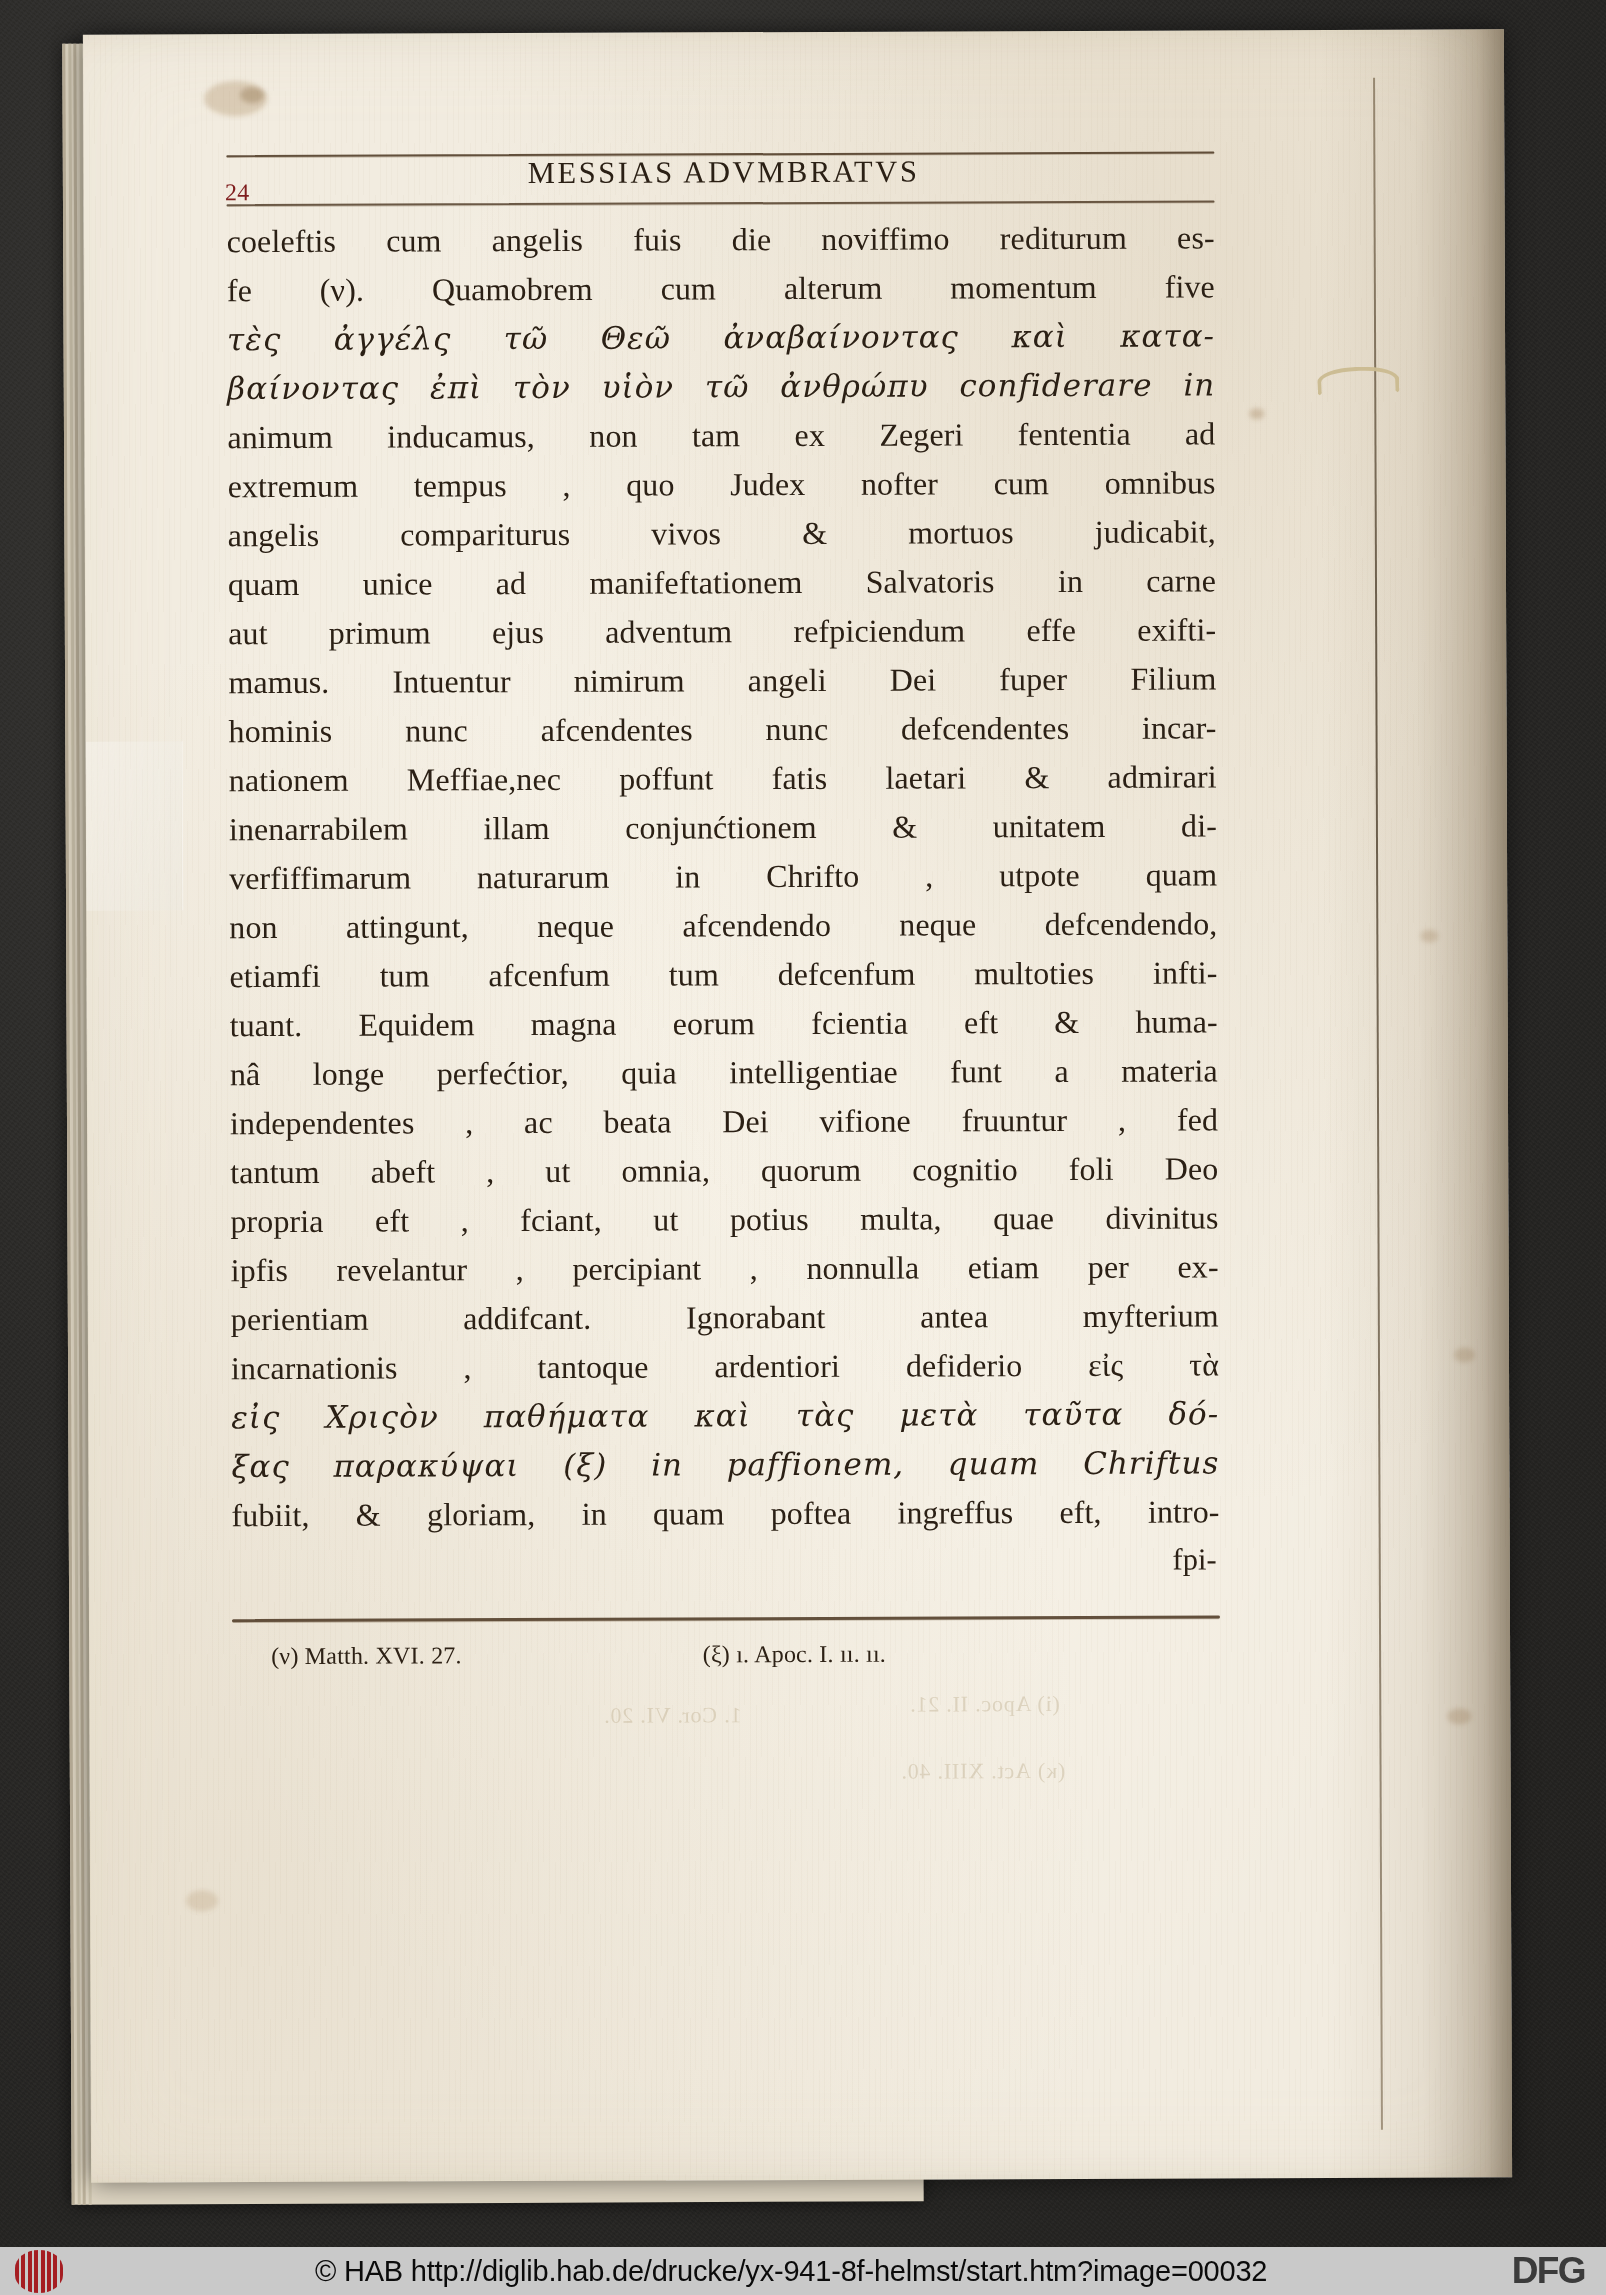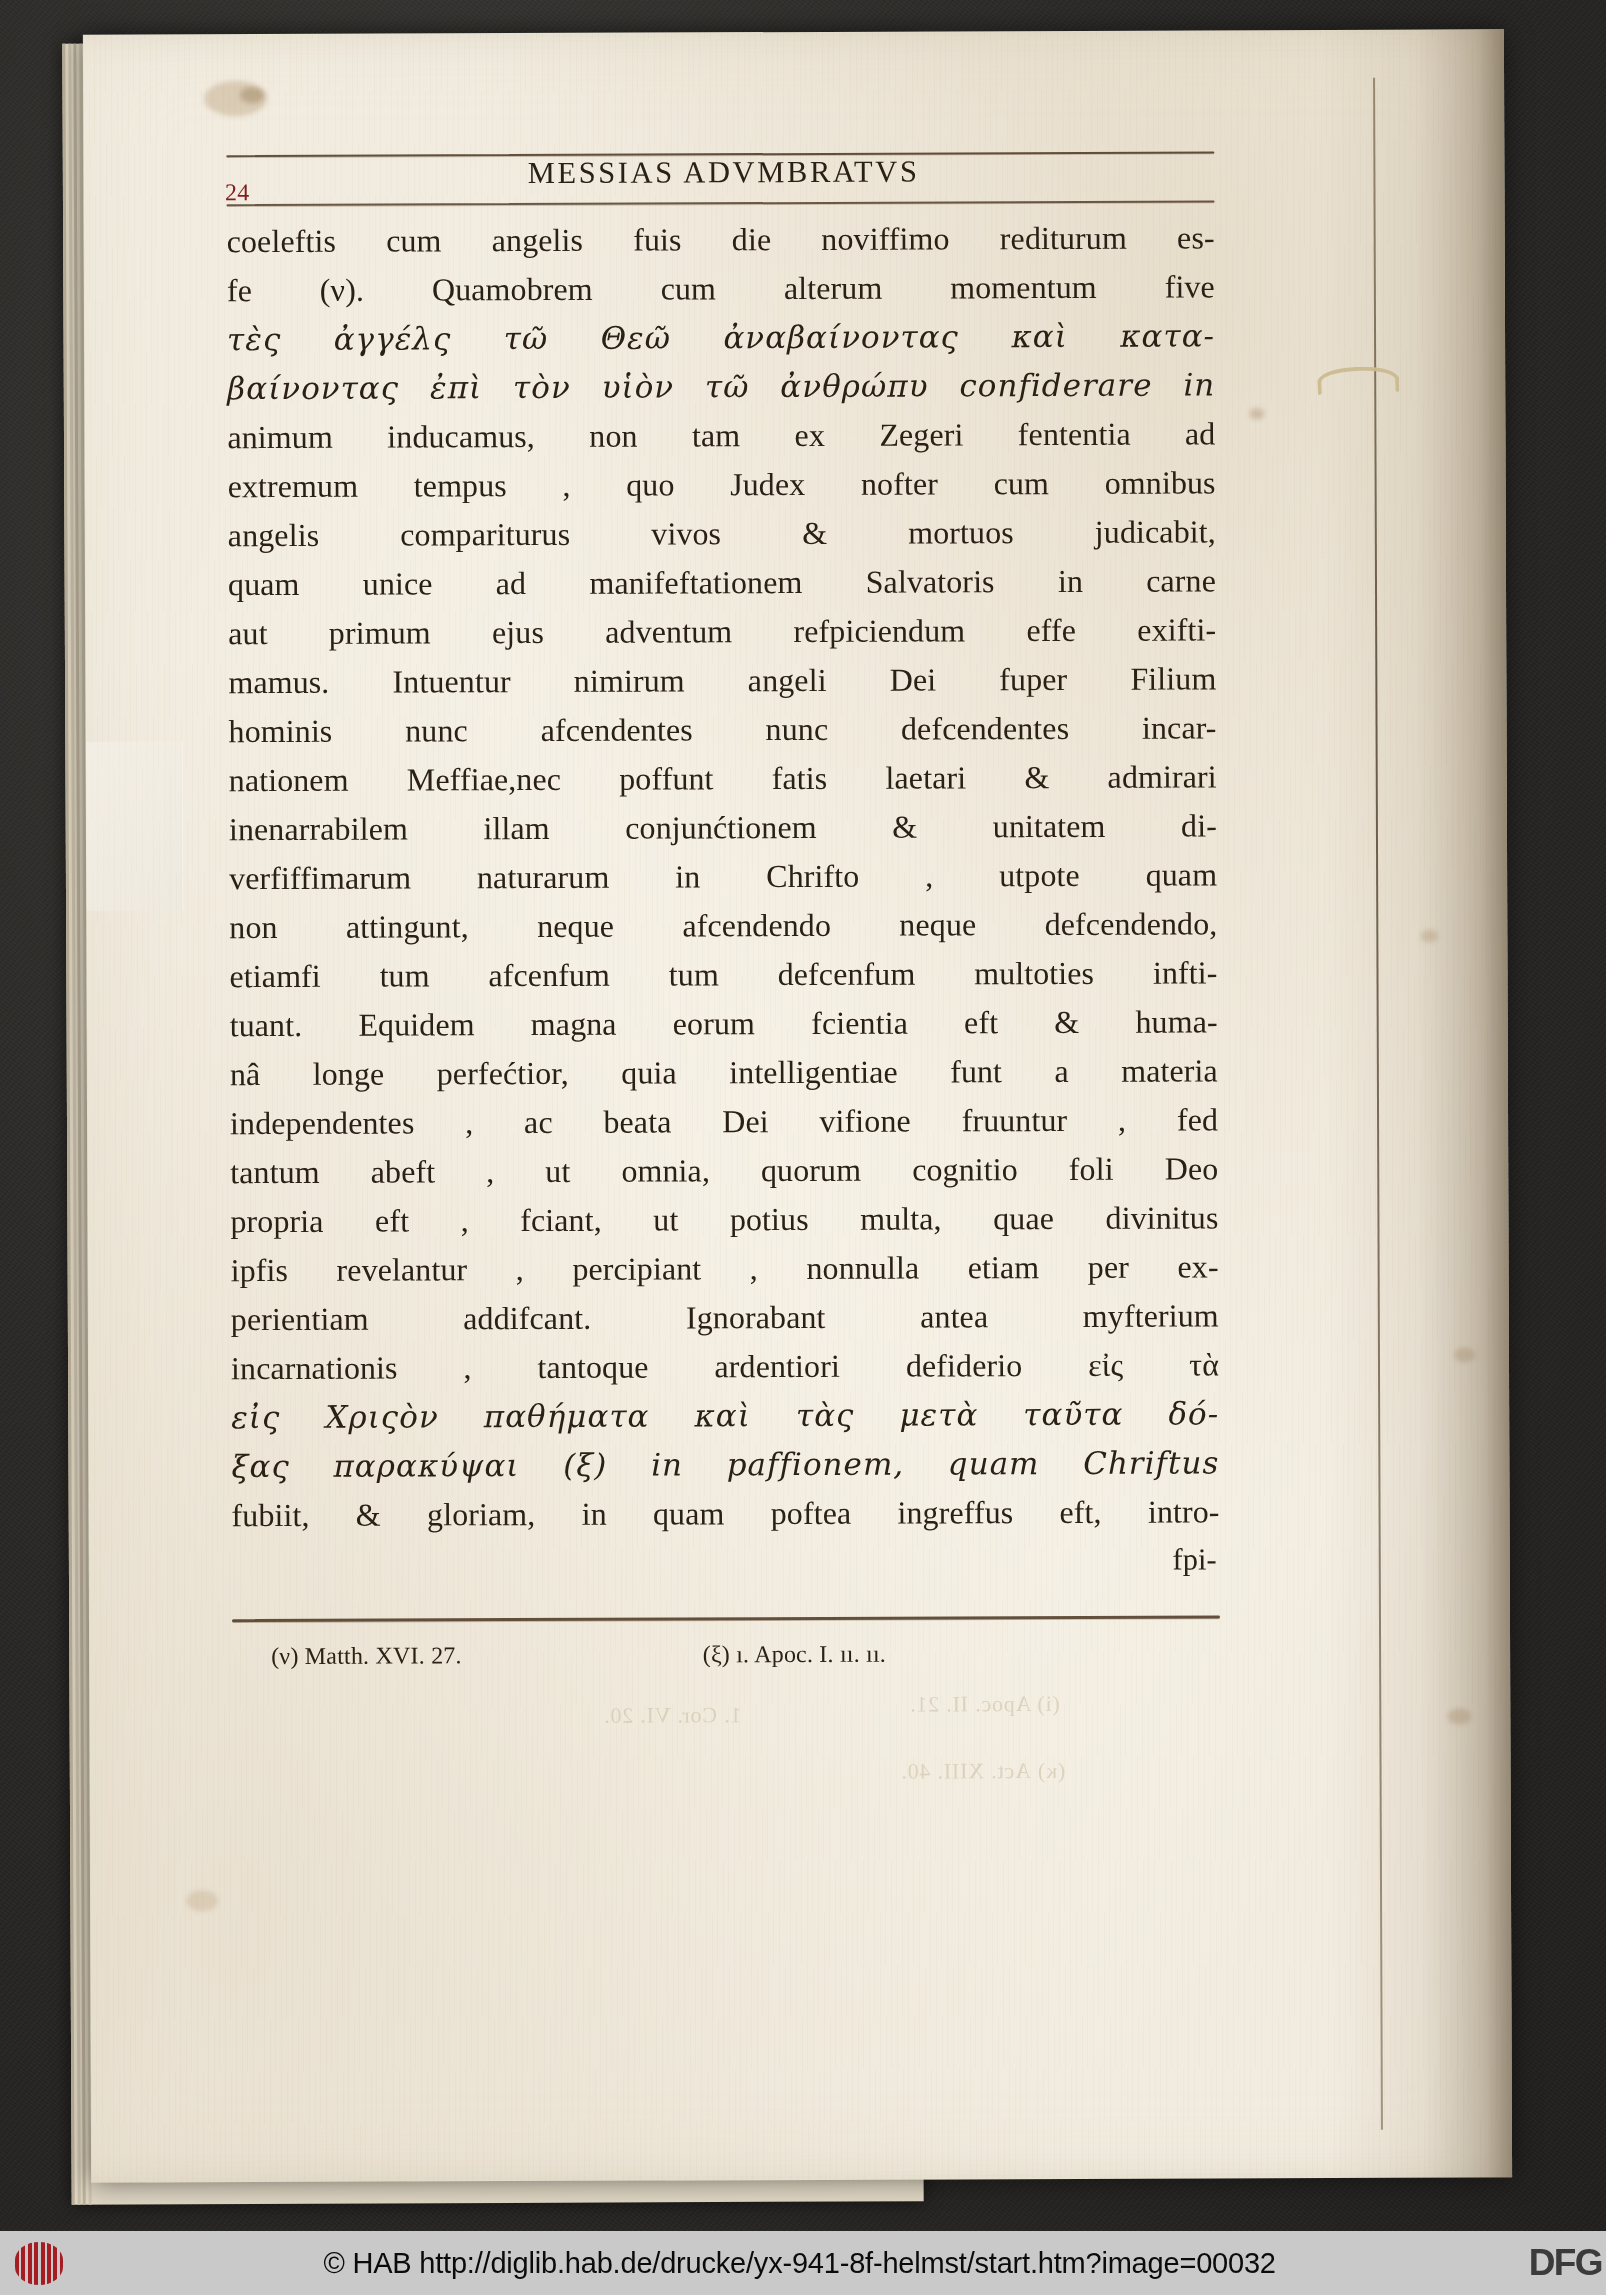--- a/index.html
+++ b/index.html
@@ -178,41 +178,41 @@
   
   .tape{
     position:absolute;left:0;top:707px;width:96px;height:169px;
     background:linear-gradient(105deg, rgba(255,255,255,.30), rgba(225,228,225,.16));
     border-right:0.8px solid rgba(255,255,255,.22);
     pointer-events:none;
   }
 
   
   .footerbar{
-    position:absolute;left:0;right:0;bottom:0;height:64px;
+    position:absolute;left:0;right:0;bottom:0;height:48px;
     background:#c9c9c9;
     display:flex;align-items:center;
     font-family:"Liberation Sans", sans-serif;
   }
   .hablogo{
     width:48px;height:43px;margin-left:14.5px;margin-right:8px;
     background:
       repeating-linear-gradient(90deg,#a51d22 0 4px, #c9c9c9 4px 6.4px);
     border-radius:50%/42%;
     flex:0 0 auto;
   }
   .credit{
     font-size:29px;color:#0b0b0b;white-space:nowrap;
     letter-spacing:-0.2px;
     flex:1 1 auto;
     text-align:center;
   }
   .dfg{
     font-size:37px;font-weight:bold;color:#3b3b3b;
-    letter-spacing:-1.6px;margin-right:5px;flex:0 0 auto;
+    letter-spacing:-1.6px;margin-right:22px;flex:0 0 auto;
     font-family:"Liberation Sans", sans-serif;
   }
 </style>
 </head>
 <body>
 
 <div id="scan-root">
   <div class="noise"></div>
 
   <div class="leaf-stack">

